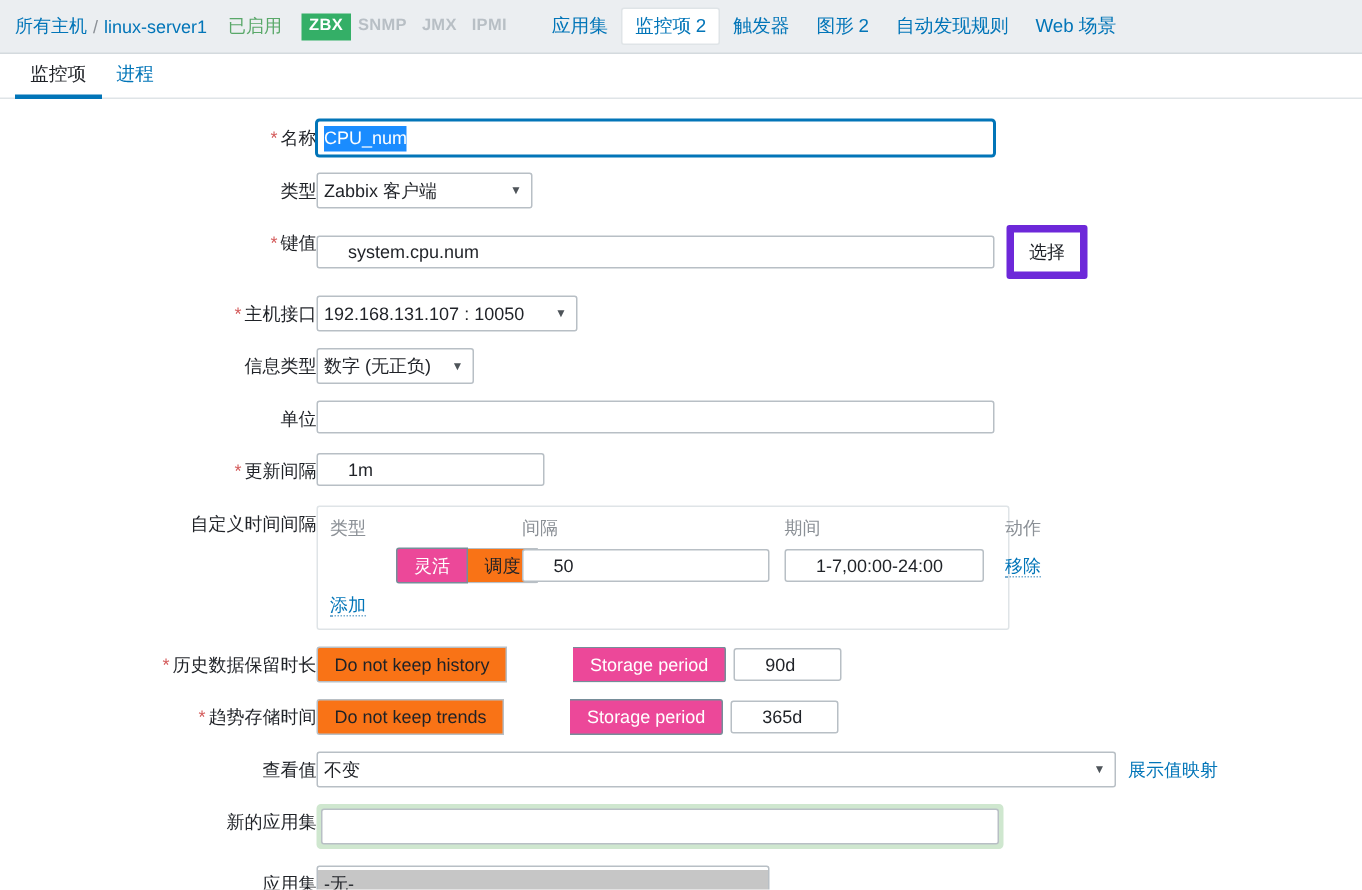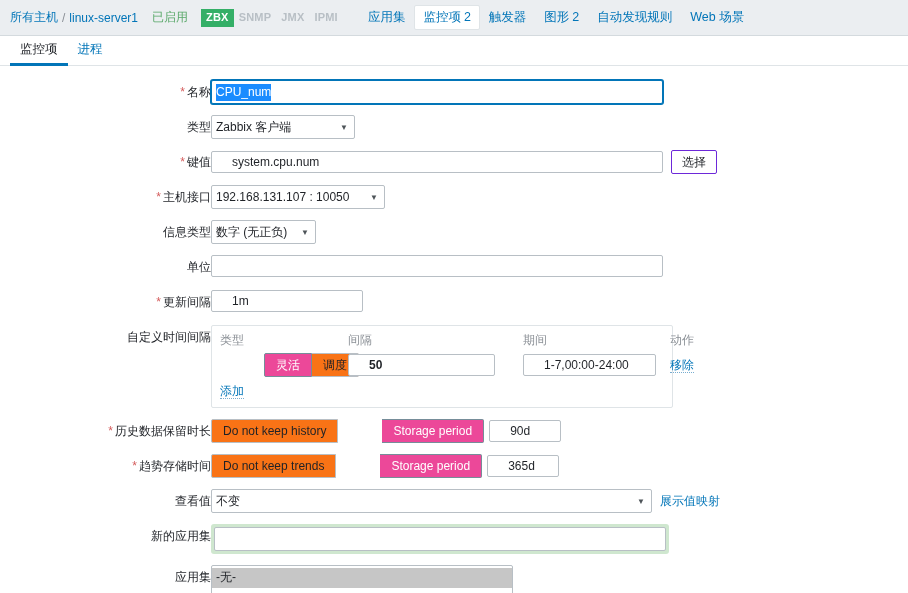--- a/index.html
+++ b/index.html
@@ -217,25 +217,25 @@
     right: 7px;
     top: 50%;
     transform: translateY(-50%);
     font-size: 8px;
     color: #4e5459;
     pointer-events: none;
   }
   .sel-type  { width: 144px; }
   .sel-iface { width: 174px; }
   .sel-info  { width: 105px; }
-  .sel-view  { width: 441px; }
+  .sel-view  { width: 533px; }
 
   .btn-grey {
-    height: 24px;
-    border: 1px solid #6d28d9;
+    height: 36px;
+    border: 5px solid #6d28d9;
     background: #ffffff;
     font-family: "Liberation Sans", "DejaVu Sans", sans-serif;
     font-size: 12px;
     color: #1f2227;
     padding: 0 10px;
     box-sizing: border-box;
     border-radius: 2px;
     cursor: pointer;
   }
 
@@ -280,21 +280,21 @@
   }
   .ci-row {
     display: flex;
     align-items: center;
     margin-bottom: 7px;
   }
   .c-type   { width: 128px; min-width: 128px; }
   .c-delay  { width: 175px; min-width: 175px; }
   .c-period { width: 143px; min-width: 143px; }
   .c-act    { width: 32px;  min-width: 32px; text-align: center; }
-  .ci-row .c-delay input { width: 147px; font-weight: bold; }
+  .ci-row .c-delay input { width: 165px; }
   .ci-row .c-period input { width: 133px; }
 
   .dlink {
     color: #0275b8;
     font-size: 12px;
     cursor: pointer;
     border-bottom: 1px dotted #78add0;
     text-decoration: none;
     display: inline-block;
     line-height: 14px;

